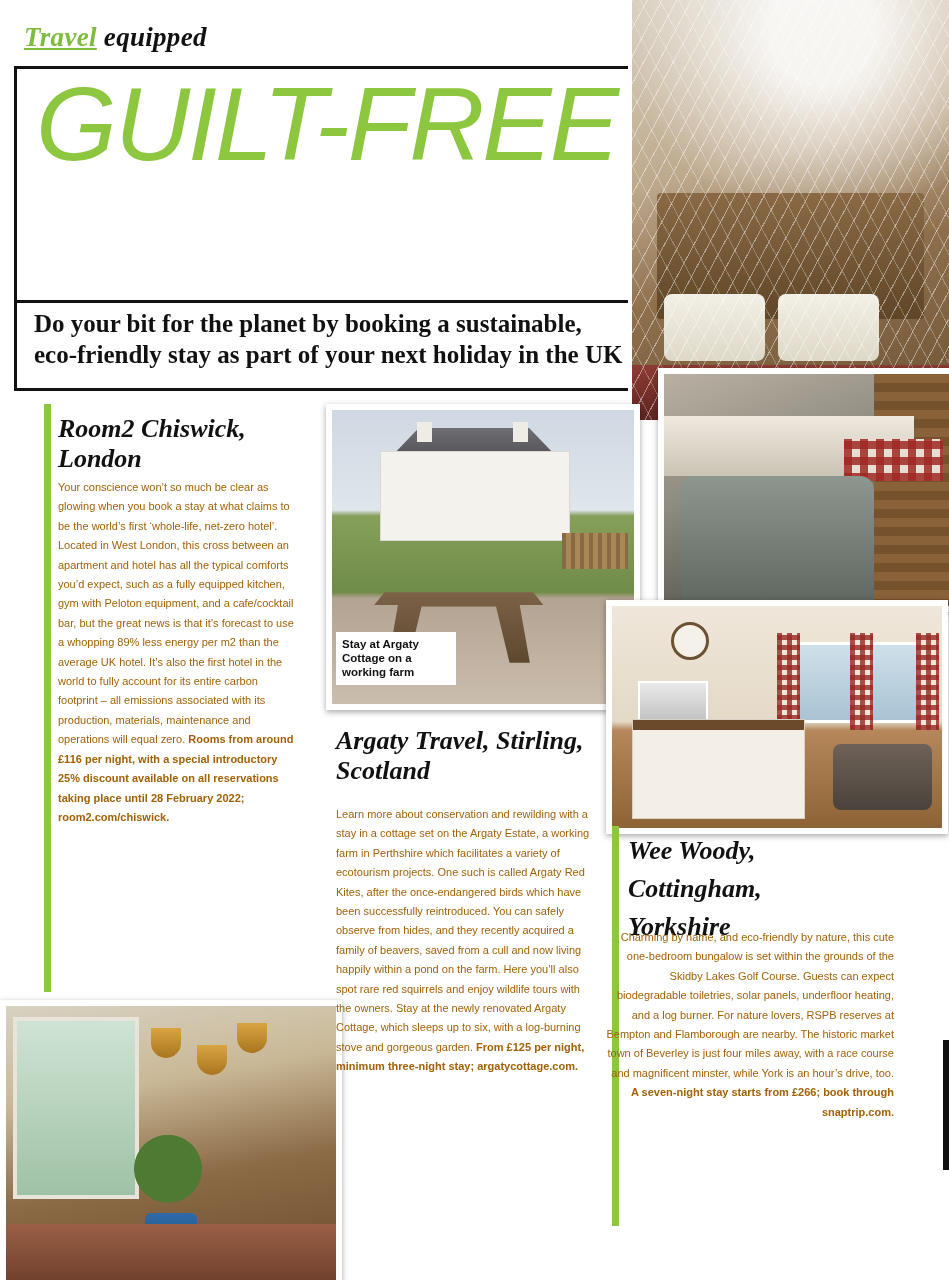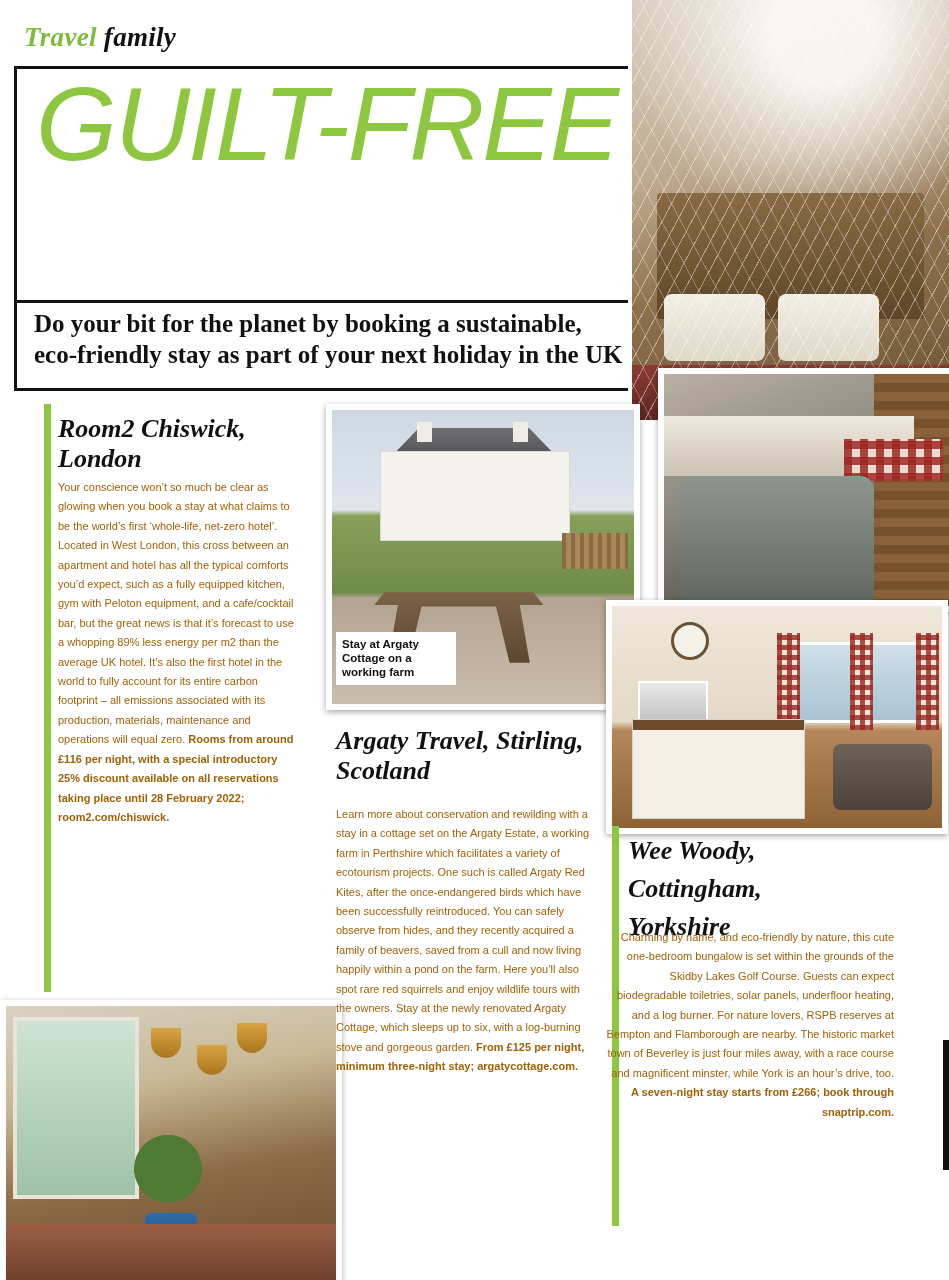--- a/index.html
+++ b/index.html
@@ -20,21 +20,21 @@
   
   .kicker {
     position: absolute;
     left: 24px;
     top: 22px;
     font-family: "Liberation Serif", serif;
     font-size: 27px;
     font-style: italic;
     letter-spacing: .3px;
   }
-  .kicker .k-green { color: #7fbb3c; font-weight: 700; }
+  .kicker .k-green { color: #7fbb3c; font-weight: 700; text-decoration: underline; }
   .kicker .k-black { color: #111; font-weight: 700; }
 
   .rule-top {
     position: absolute;
     left: 14px;
     top: 66px;
     width: 614px;
     height: 3px;
     background: #111;
   }
@@ -339,21 +339,21 @@
     background: #111;
   }
 </style>
 </head>
 <body>
 
 <div class="page">
 
   <div class="kicker">
     <span class="k-green">Travel</span>
-    <span class="k-black">family</span>
+    <span class="k-black">equipped</span>
   </div>
 
   <div class="rule-top"></div>
   <div class="vrule"></div>
   <div class="rule-mid"></div>
   <div class="rule-bot"></div>
 
   <div class="title-1">GUILT-FREE</div>
 
   <div class="standfirst">Do your bit for the planet by booking a sustainable, eco-friendly stay as part of your next holiday in the UK</div>

